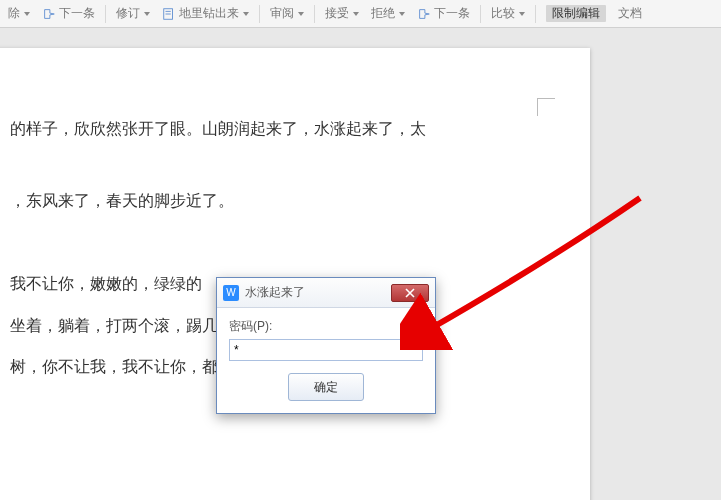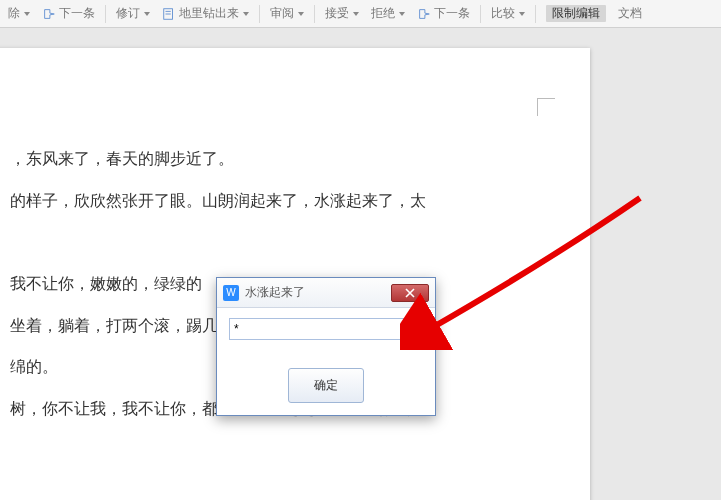--- a/index.html
+++ b/index.html
@@ -135,28 +135,27 @@
     font-size: 12px;
   }
   .dlg-buttons {
     margin-top: 12px;
     display: flex;
     gap: 16px;
     justify-content: center;
   }
   .dlg-btn {
     width: 76px;
-    height: 35px;
+    height: 28px;
     border: 1px solid #9fb6d6;
     background: linear-gradient(#fefefe,#e6ecf5);
     border-radius: 3px;
     font-size: 12px;
     color: #333;
     cursor: pointer;
-    margin-top: 16px;
   }
   
   .arrow-svg {
     position: absolute;
     pointer-events: none;
   }
 </style>
 </head>
 <body>
 
@@ -215,42 +214,42 @@
     <span class="highlight">限制编辑</span>
   </div>
   <div class="tb-item">
     <span>文档</span>
   </div>
 </div>
 
 <div class="doc-area">
   <div class="page">
     <span class="cropmark" style="right:35px; top:50px; transform:rotate(180deg) scaleX(-1);"></span>
+    <div class="line">的样子，欣欣然张开了眼。山朗润起来了，水涨起来了，太</div>
     <div class="line" style="margin-top:30px;">，东风来了，春天的脚步近了。</div>
-    <div class="line">的样子，欣欣然张开了眼。山朗润起来了，水涨起来了，太</div>
     <div class="line" style="margin-top:42px;">我不让你，嫩嫩的，绿绿的</div>
     <div class="line">坐着，躺着，打两个滚，踢几                                藏。</div>
-    <div class="line">绵的。</div>
     <div class="line">
       <span>树，你不让我，我不让你，都开满</span><span class="link">了花</span><span>赶趟儿。红的像火，</span>
     </div>
   </div>
 </div>
 
 <div class="dialog">
   <div class="dlg-title">
     <div class="dlg-app-icon">W</div>
     <span>水涨起来了</span>
     <div class="dlg-close">
       <svg width="10" height="10" viewBox="0 0 10 10">
           <path d="M1 1l8 8M9 1l-8 8" stroke="#fff" stroke-width="1.6"></path>
         </svg>
     </div>
   </div>
   <div class="dlg-body">
+    <div class="dlg-label">密码(P):</div>
     <input class="dlg-input" type="text" value="*" style="">
     <div class="dlg-buttons">
       <button class="dlg-btn">确定</button>
     </div>
   </div>
 </div>
 
 <svg class="arrow-svg" style="left:400px; top:190px;" width="260" height="160">
   <defs>
     <marker id="ah" markerWidth="12" markerHeight="12" refX="2" refY="6" orient="auto">

